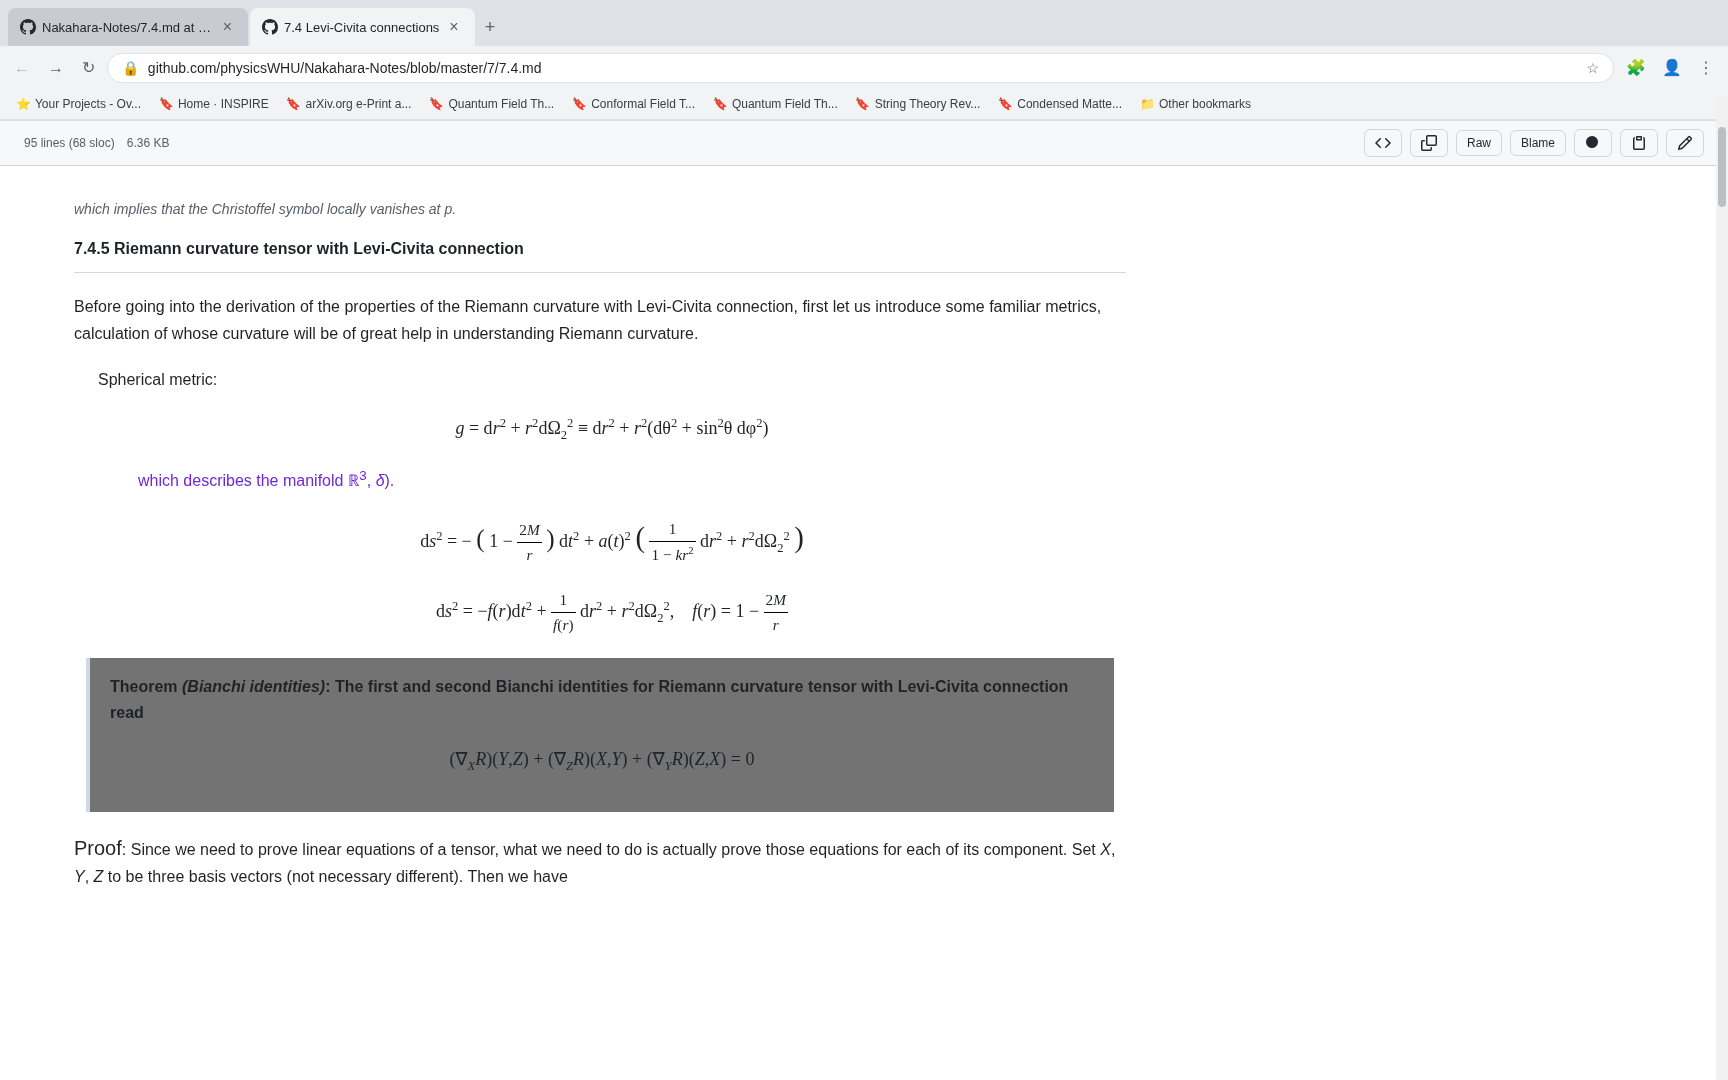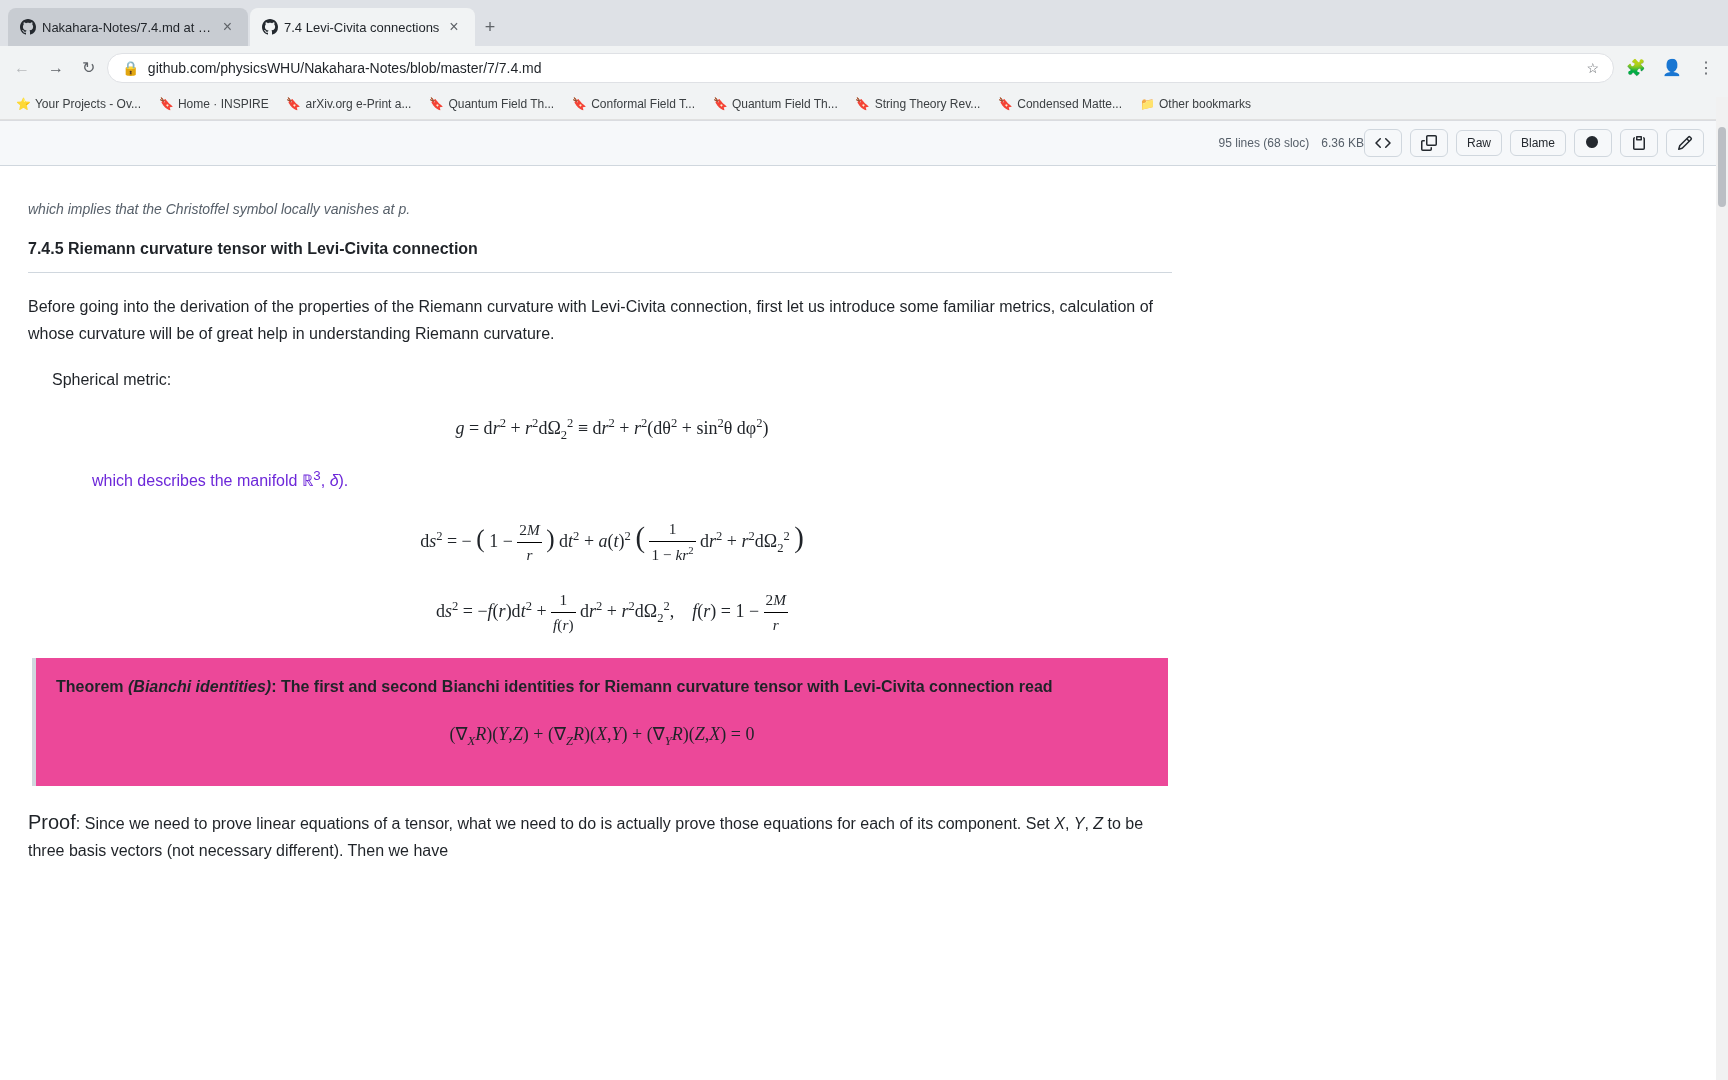--- a/index.html
+++ b/index.html
@@ -25,42 +25,42 @@
     .nav-icons { display: flex; gap: 4px; }
     .nav-icon-btn { background: none; border: none; cursor: pointer; padding: 6px; border-radius: 50%; color: #5f6368; font-size: 16px; }
 
     .bookmarks-bar { display: flex; align-items: center; padding: 4px 8px; gap: 2px; border-bottom: 1px solid #e0e0e0; background: #f1f3f4; overflow: hidden; }
     .bookmark-item { display: flex; align-items: center; gap: 4px; padding: 4px 8px; border-radius: 4px; cursor: pointer; white-space: nowrap; font-size: 12px; color: #3c4043; }
     .bookmark-folder { display: flex; align-items: center; gap: 4px; padding: 4px 8px; border-radius: 4px; cursor: pointer; font-size: 12px; color: #3c4043; white-space: nowrap; }
 
     .content-area { flex: 1; overflow: hidden; position: relative; }
 
     
-    .file-header { display: flex; align-items: center; justify-content: flex-end; padding: 8px 24px; border-bottom: 1px solid #d0d7de; background: #f6f8fa; }
+    .file-header { display: flex; align-items: center; justify-content: space-between; padding: 8px 24px; border-bottom: 1px solid #d0d7de; background: #f6f8fa; }
     .file-meta { display: flex; align-items: center; gap: 12px; color: #57606a; font-size: 12px; }
     .file-meta span { color: #57606a; }
     .file-actions { display: flex; align-items: center; gap: 8px; }
     .file-action-btn { display: flex; align-items: center; gap: 4px; padding: 5px 10px; background: #f6f8fa; border: 1px solid #d0d7de; border-radius: 6px; cursor: pointer; font-size: 12px; color: #24292f; }
 
     
-    .markdown-body { padding: 32px 28px; max-width: 1200px; line-height: 1.6; font-size: 16px; }
+    .markdown-body { padding: 32px 74px; max-width: 1200px; line-height: 1.6; font-size: 16px; }
     .markdown-body .intro-text { color: #57606a; font-size: 14px; margin-bottom: 16px; font-style: italic; }
 
     h2.section-title { font-size: 16px; font-weight: 600; padding-bottom: 10px; border-bottom: 1px solid #d0d7de; margin-bottom: 20px; color: #1f2328; }
     .intro-paragraph { color: #1f2328; margin-bottom: 20px; font-size: 16px; line-height: 1.7; }
 
     .numbered-list { list-style: none; margin-left: 24px; }
     .numbered-list li { margin-bottom: 12px; }
     .list-item-header { font-size: 16px; color: #1f2328; margin-bottom: 10px; }
 
     .math-block { text-align: center; margin: 20px 0; font-size: 18px; color: #1f2328; font-family: 'Georgia', 'Times New Roman', serif; }
 
     .sub-text { color: #6d28d9; margin-left: 40px; margin-top: 8px; margin-bottom: 16px; font-size: 16px; }
 
-    .theorem-box { border-left: 4px solid #d0d7de; padding: 16px 20px; margin: 20px 4px; background: #ec4899; }
+    .theorem-box { border-left: 4px solid #d0d7de; padding: 16px 20px; margin: 20px 12px; background: #737373; }
     .theorem-title { font-weight: 600; font-size: 16px; margin-bottom: 10px; }
     .theorem-title .theorem-name { font-style: italic; }
 
     .proof-section { margin-top: 16px; }
     .proof-title { font-weight: 400; font-size: 20px; }
 
     
     .right-scrollbar { position: fixed; right: 0; top: 97px; width: 12px; height: calc(100vh - 97px); background: #f1f1f1; }
     .scrollbar-thumb-el { width: 8px; margin: 2px; height: 80px; background: #bbbfc4; border-radius: 4px; margin-top: 30px; }
 

